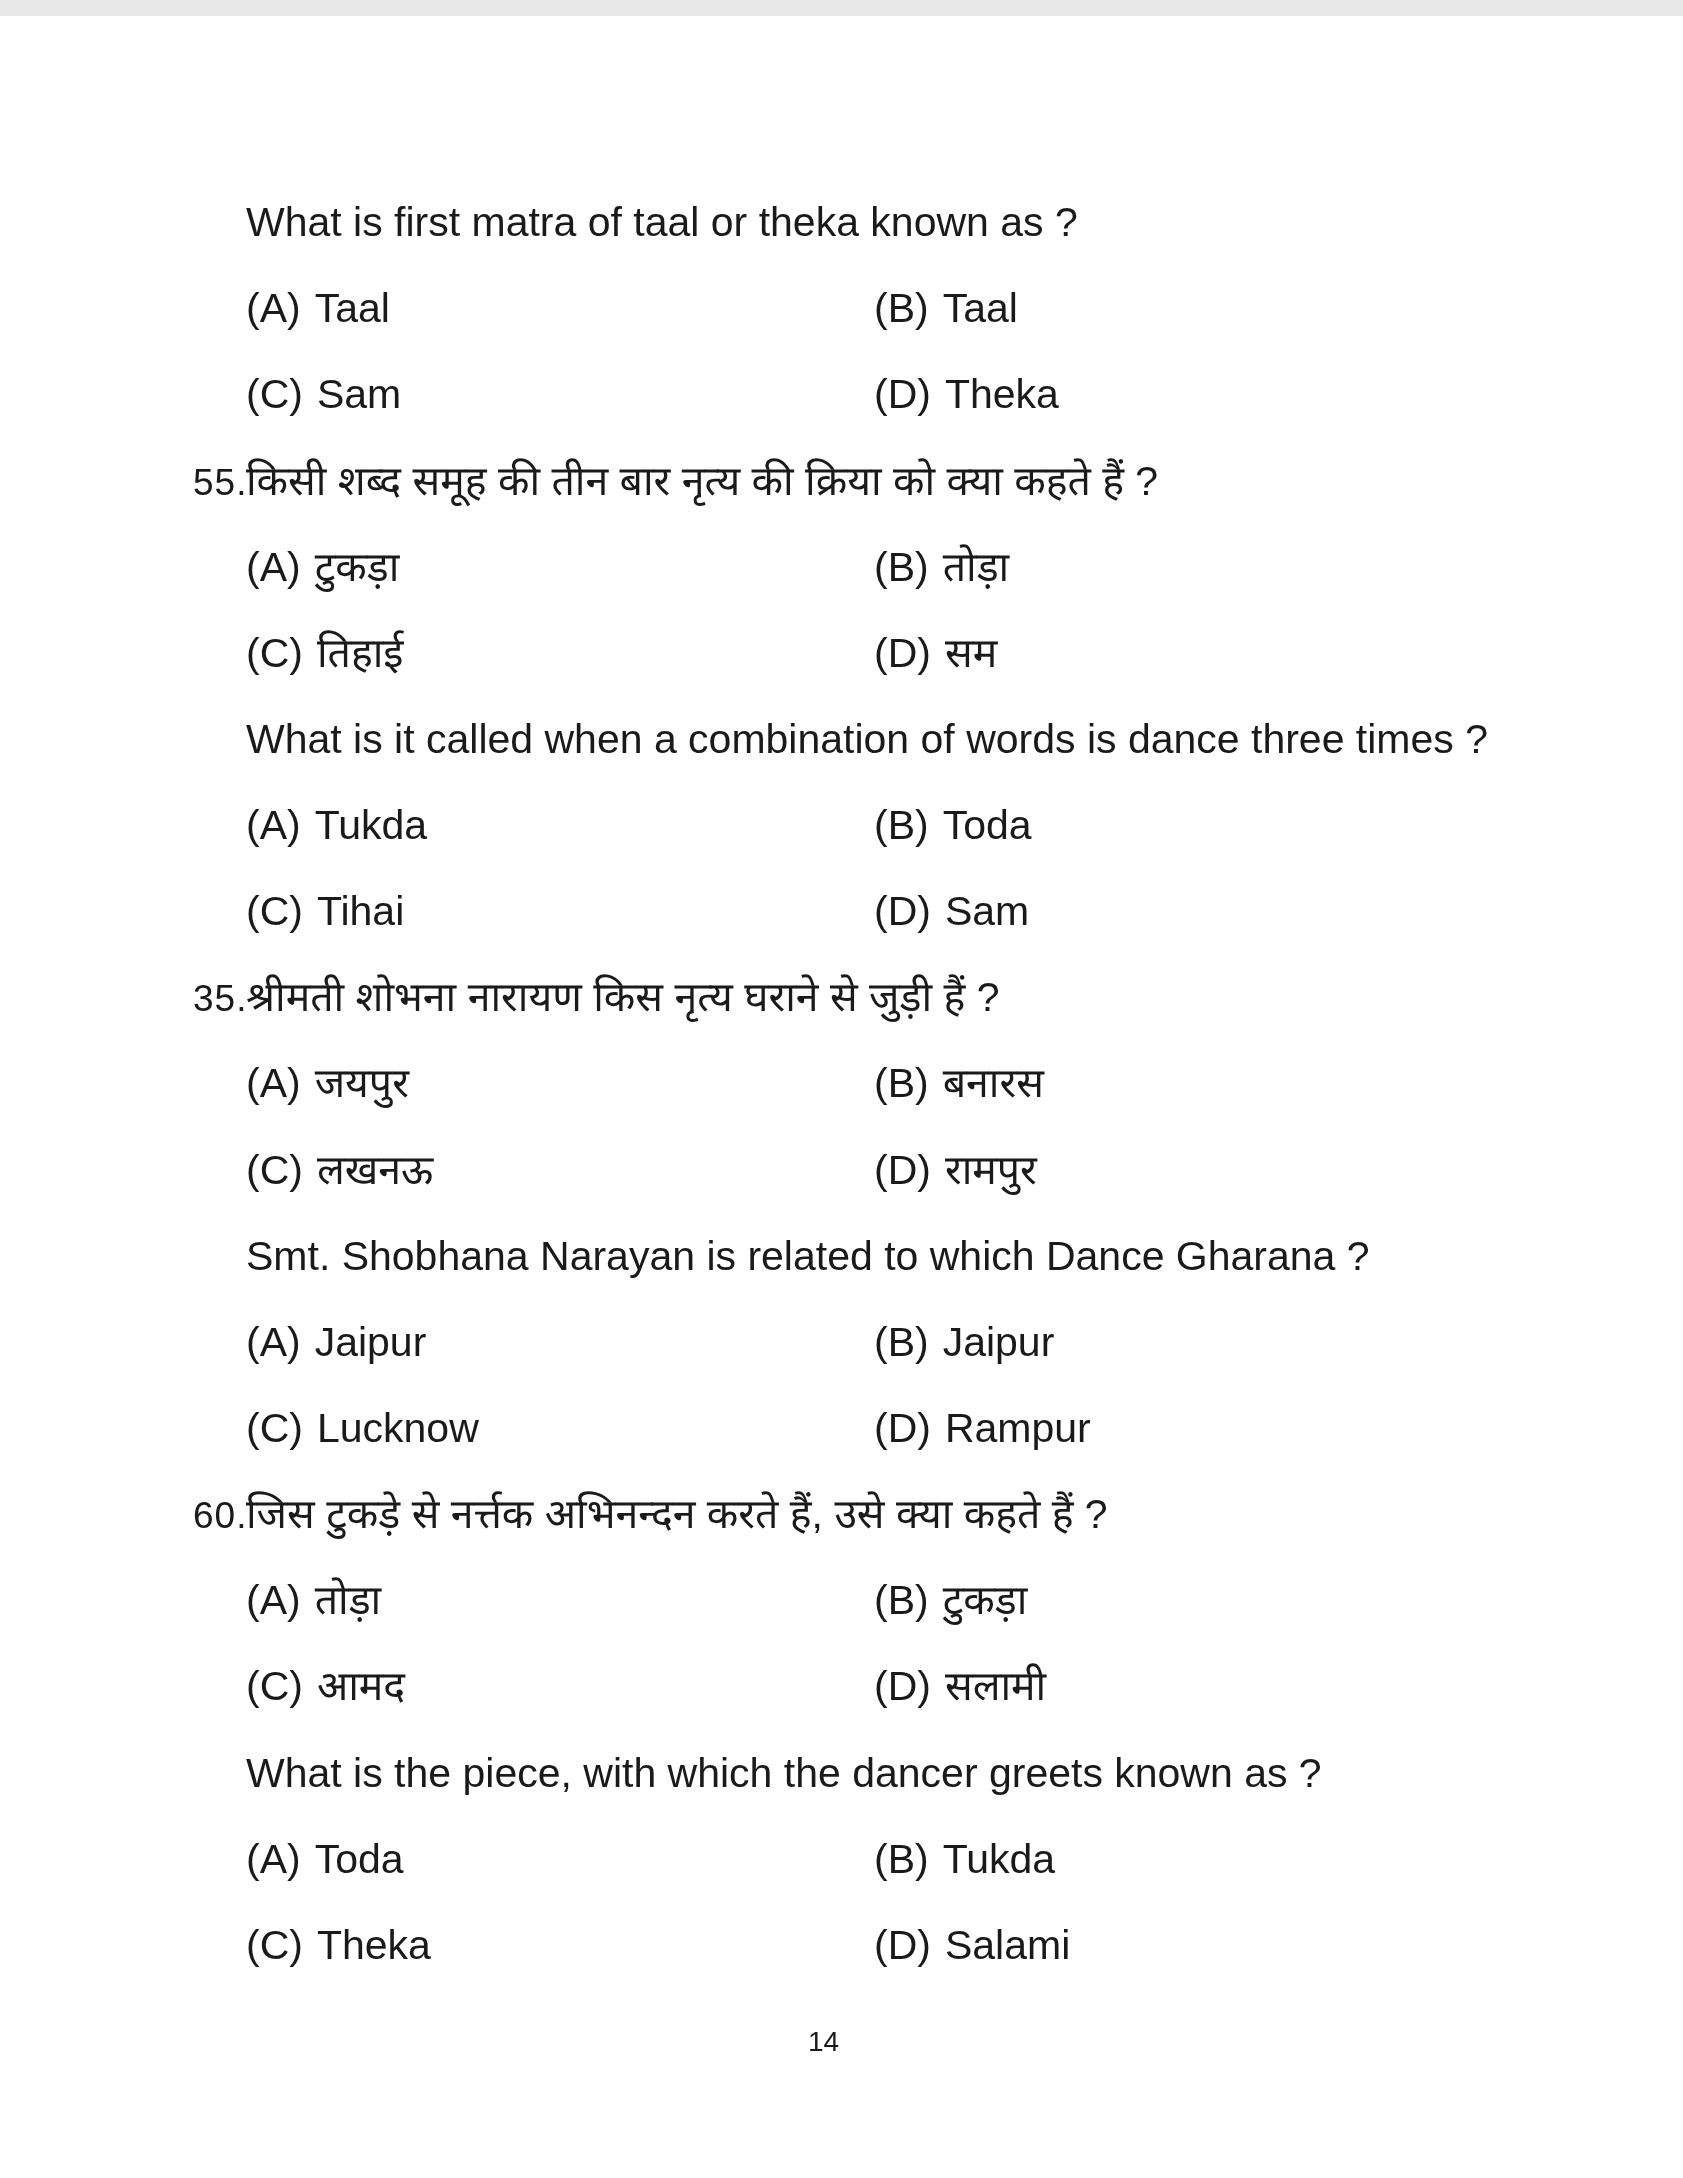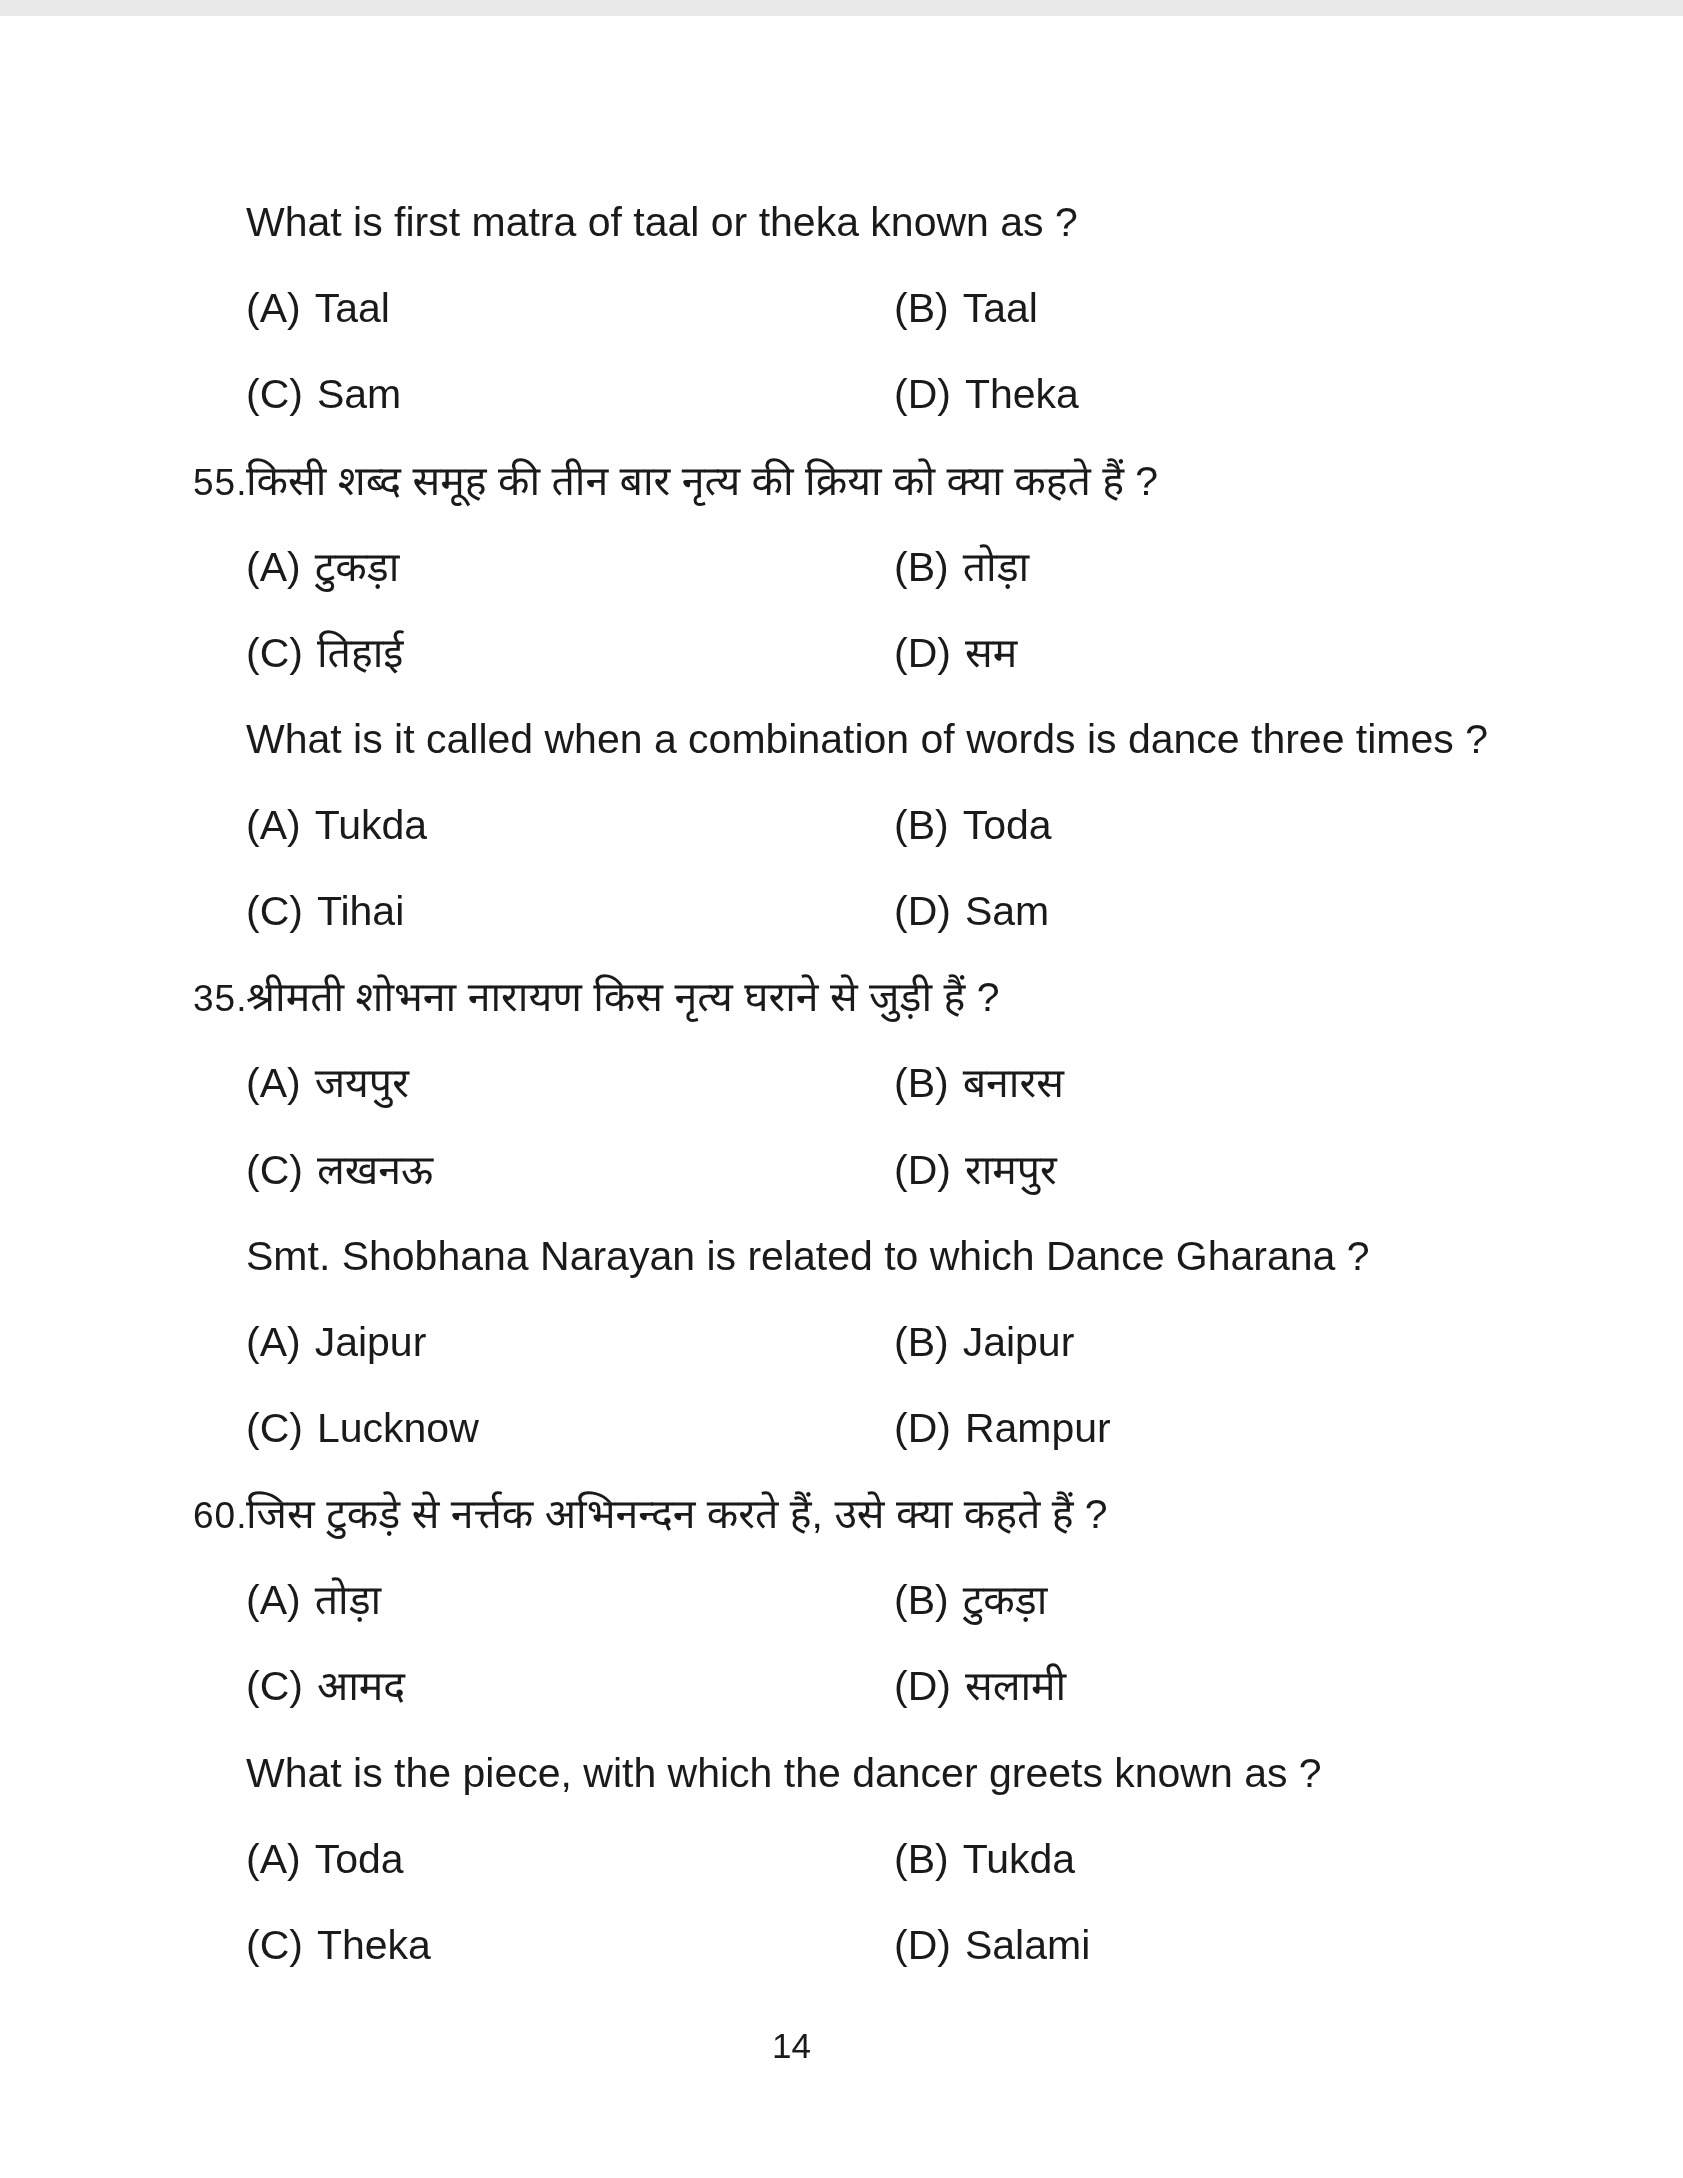--- a/index.html
+++ b/index.html
@@ -24,27 +24,27 @@
   .hi { font-size: 41px; }
   .qnum {
     position: absolute;
     left: 193px;
     top: 4px;
     font-size: 37px;
     letter-spacing: 1px;
   }
   .qtext { position: absolute; left: 246px; }
   .col-a  { position: absolute; left: 246px; }
-  .col-b  { position: absolute; left: 894px; }
+  .col-b  { position: absolute; left: 874px; }
   .opt-label { display: inline-block; margin-right: 14px; }
   .pagenum {
     position: absolute;
-    left: 772px;
+    left: 808px;
     top: 2010px;
-    font-size: 35px;
+    font-size: 28px;
   }
 </style>
 </head>
 <body>
 
 <div class="page">
 
   <div class="row en" style="top:183px">
     <span class="qtext">What is first matra of taal or theka known as ?</span>
   </div>

